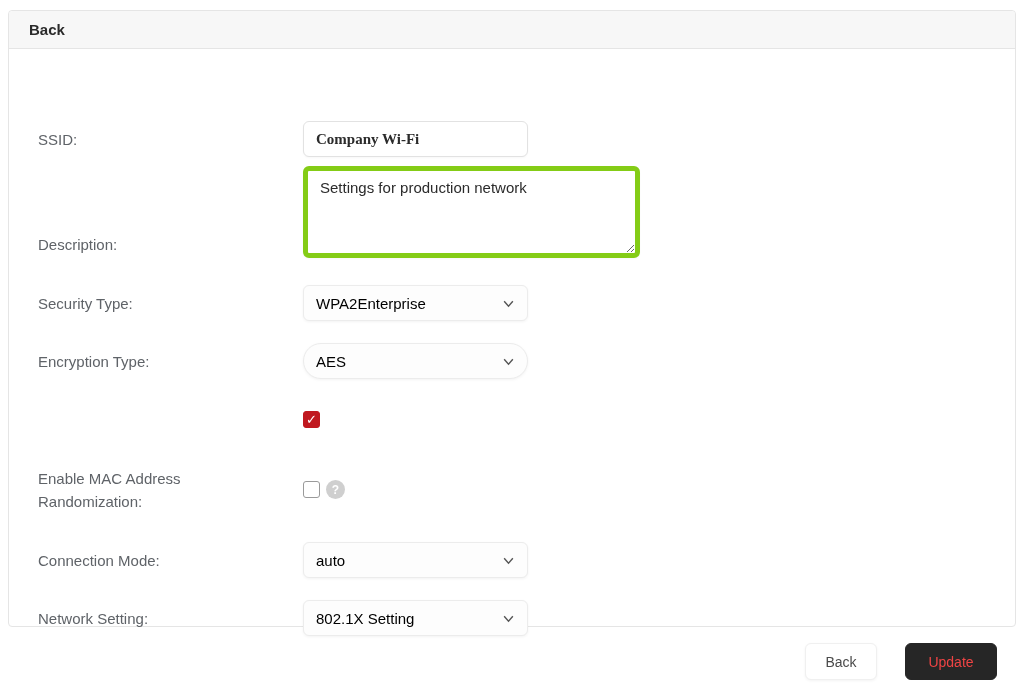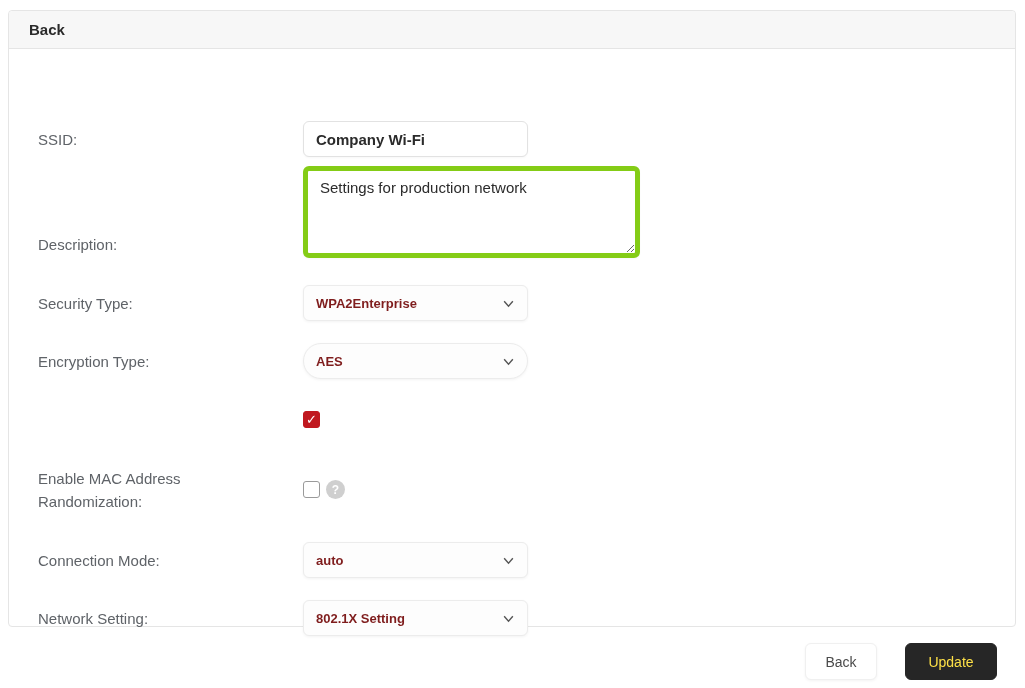--- a/index.html
+++ b/index.html
@@ -42,21 +42,21 @@
     line-height: 23px;
   }
   .text-input {
     position: absolute;
     left: 294px;
     width: 225px; height: 36px;
     border: 1px solid #e2e2e2;
     border-radius: 6px;
     background: #ffffff;
     padding: 0 12px;
-    font-family: Liberation Sans, sans-serif;
+    font-family: Liberation Serif, serif;
     font-size: 15px;
     font-weight: bold;
     color: #2b2b2b;
     outline: none;
     box-shadow: 0 1px 2px rgba(0,0,0,0.03);
   }
   .textarea-input {
     position: absolute;
     left: 294px; top: 117px;
     width: 337px; height: 92px;
@@ -79,23 +79,23 @@
     border-radius: 6px;
     background: #fdfdfd;
     display: flex;
     align-items: center;
     justify-content: space-between;
     padding: 0 12px;
     cursor: pointer;
     box-shadow: 0 1px 3px rgba(0,0,0,0.05);
   }
   .select-value {
-    font-size: 13px;
-    font-weight: bold;
-    color: #7f1d1d;
+    font-size: 15px;
+    font-weight: normal;
+    color: #000000;
   }
   .chevron { display: flex; align-items: center; }
   .checkbox {
     position: absolute;
     left: 294px;
     width: 17px; height: 17px;
     border-radius: 3px;
     cursor: pointer;
   }
   .checkbox.checked {
@@ -142,21 +142,21 @@
     left: 805px; width: 72px;
     background: #ffffff;
     border: 1px solid #f0f0f0;
     color: #4a4a4a;
     box-shadow: 0 1px 3px rgba(0,0,0,0.05);
   }
   .btn-update {
     left: 905px; width: 92px;
     background: #262626;
     border: 1px solid #262626;
-    color: #fde047;
+    color: #ef4444;
   }
 </style>
 </head>
 <body>
 
 <div class="panel">
   <div class="panel-header">
     <span class="panel-title">Back</span>
   </div>
 

